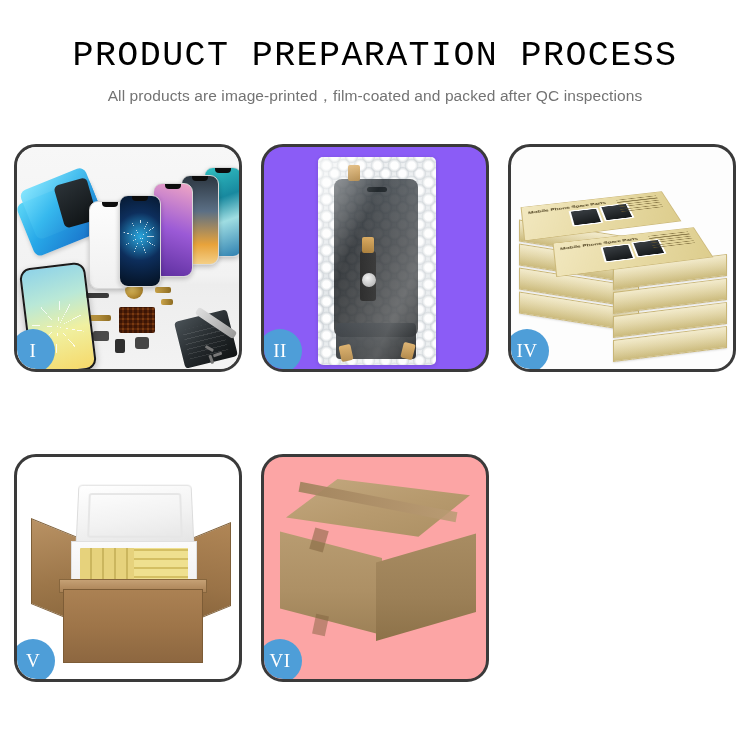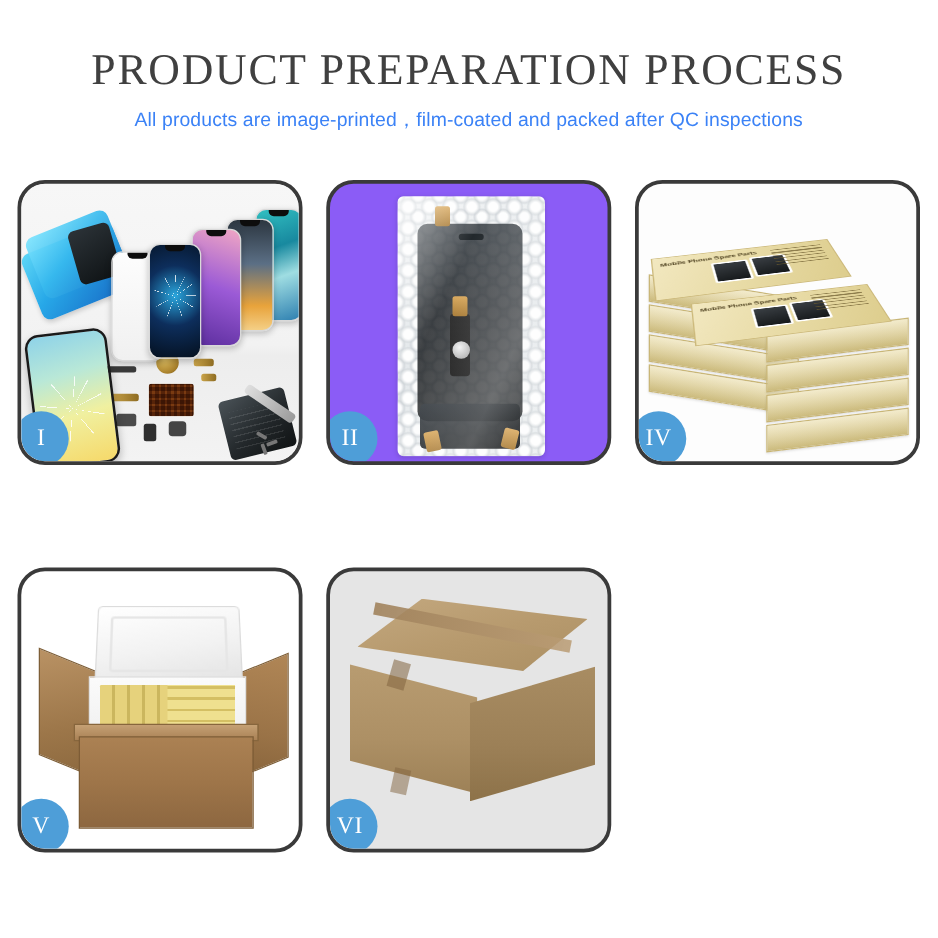--- a/index.html
+++ b/index.html
@@ -14,34 +14,34 @@
     overflow: hidden;
     position: relative;
   }
 
   
   .header {
     text-align: center;
     padding-top: 38px;
   }
   .title {
-    font-family: Liberation Serif, serif;
+    font-family: Liberation Mono, monospace;
     font-size: 35px;
     font-weight: 400;
     letter-spacing: 1.4px;
-    color: #404040;
+    color: #000000;
     line-height: 1.05;
     margin: 0;
     white-space: nowrap;
   }
   .subtitle {
     font-family: "Liberation Sans", sans-serif;
     font-size: 15.5px;
     font-weight: 400;
-    color: #3b82f6;
+    color: #737373;
     margin: 11px 0 0 0;
     letter-spacing: 0.1px;
     white-space: nowrap;
   }
 
   
   .grid {
     position: absolute;
     left: 14px;
     top: 144px;
@@ -414,21 +414,21 @@
     position: absolute; left: 8px; top: 6px; right: 8px; bottom: 8px;
     background: repeating-linear-gradient(90deg,#e6d27c 0 10px,#cbb65e 10px 12px);
     border-radius: 1px;
   }
   .cart .inner2 {
     position: absolute; left: 50%; top: 6px; right: 8px; bottom: 8px;
     background: repeating-linear-gradient(0deg,#efe08f 0 7px,#d4bf63 7px 9px);
   }
 
   
-  .c6 { background: #e5e5e5; }
+  .c6 { background: #fca5a5; }
   .carton { position: absolute; left: 16px; top: 22px; width: 196px; height: 180px; }
   .carton .top {
     position: absolute; left: 6px; top: 0; width: 184px; height: 74px;
     background: linear-gradient(165deg,#c3a87f 0%,#b79a6e 45%,#a88c60 100%);
     clip-path: polygon(28% 0%, 100% 22%, 72% 78%, 0% 52%);
   }
   .carton .tapetop {
     position: absolute; left: 18px; top: 18px; width: 160px; height: 10px;
     background: linear-gradient(90deg, rgba(160,130,92,.9), rgba(186,156,116,.85));
     transform: rotate(11deg);

